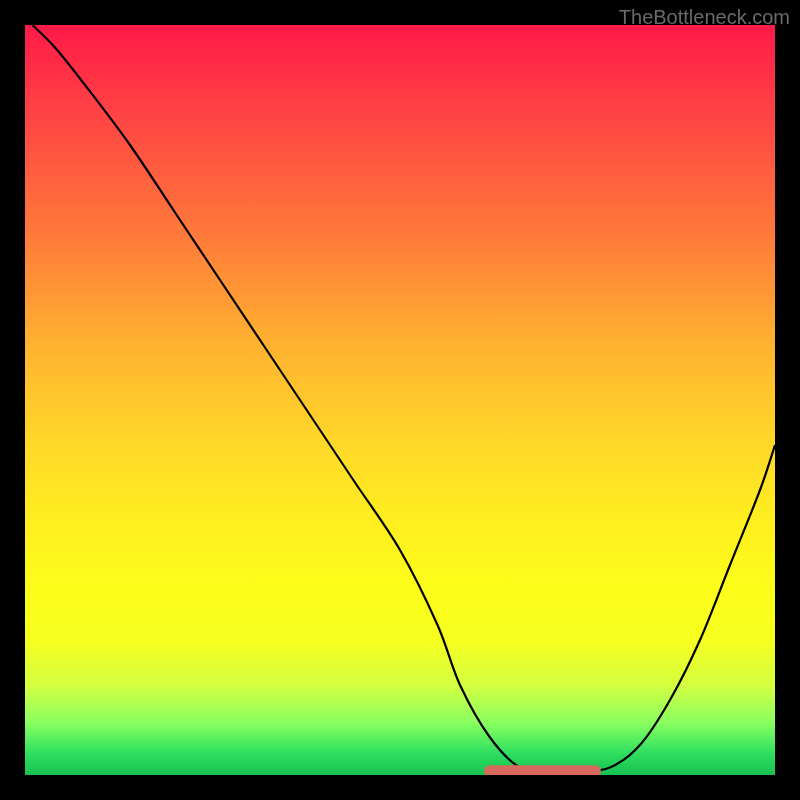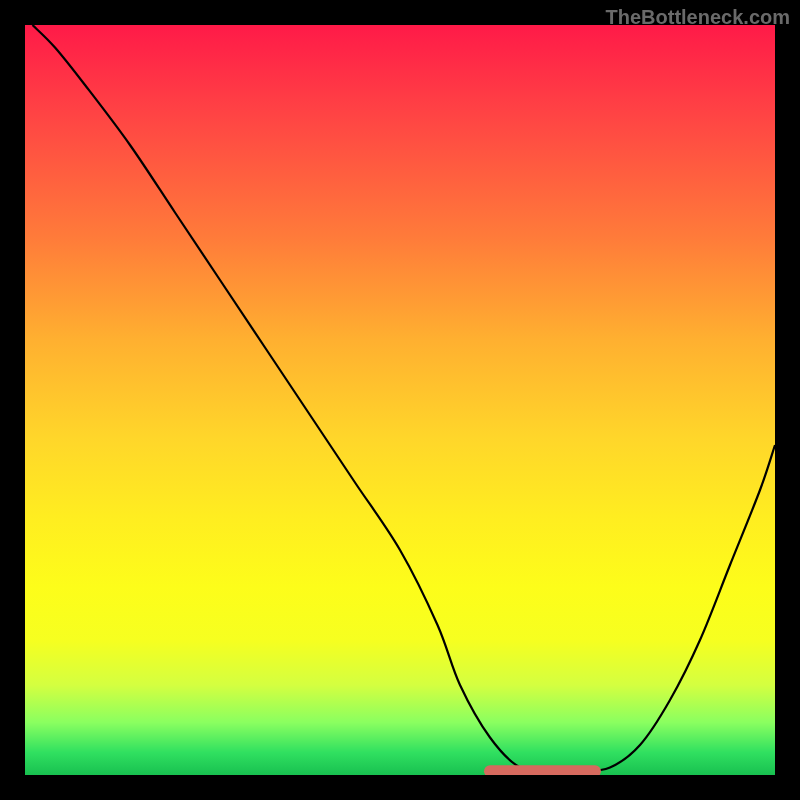--- a/index.html
+++ b/index.html
@@ -1,17 +1,17 @@
 <!DOCTYPE html>
 <html><head>
 <meta charset="utf-8">
 <style>
   * { margin: 0; padding: 0; box-sizing: border-box; }
   body { width: 800px; height: 800px; background: #000; position: relative; font-family: Arial, sans-serif; }
-  .watermark { position: absolute; top: 6px; right: 10px; color: #6a6a6a; font-size: 20px; font-weight: 700; z-index: 10; }
+  .watermark { position: absolute; top: 6px; right: 10px; color: #6a6a6a; font-size: 20px; font-weight: 400; z-index: 10; }
   .plot-area { position: absolute; left: 25px; top: 25px; width: 750px; height: 750px; background: linear-gradient(to bottom,
       #ff1a48 0%,
       #ff4444 12%,
       #ff7a3a 28%,
       #ffb030 42%,
       #ffd62a 55%,
       #ffee20 66%,
       #fdfd1a 75%,
       #f6ff20 82%,
       #d4ff40 88%,

